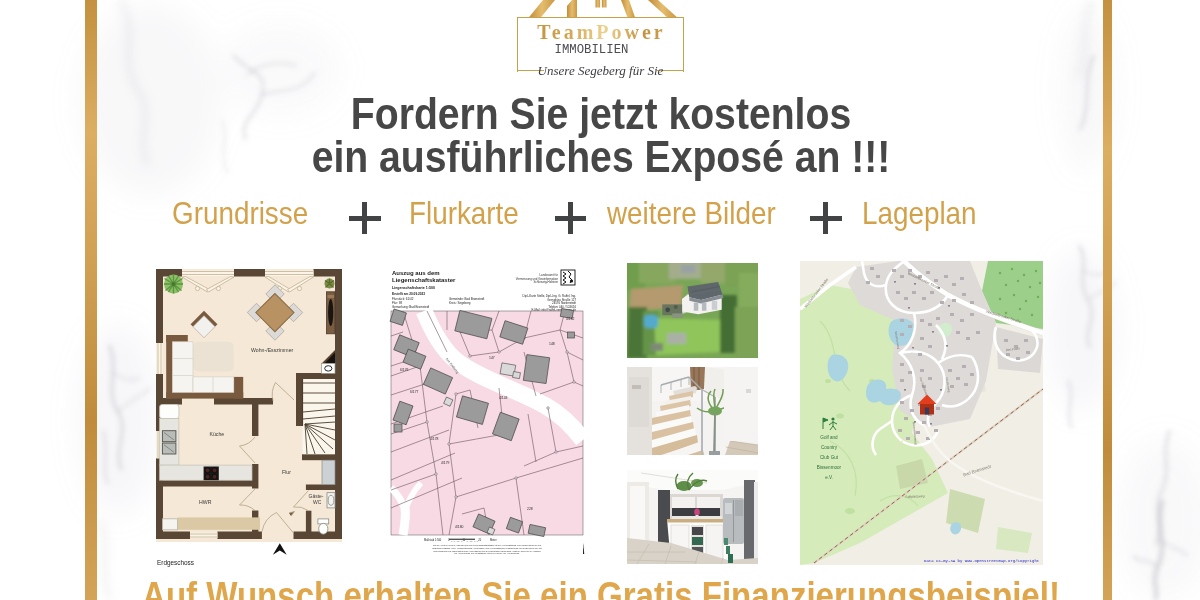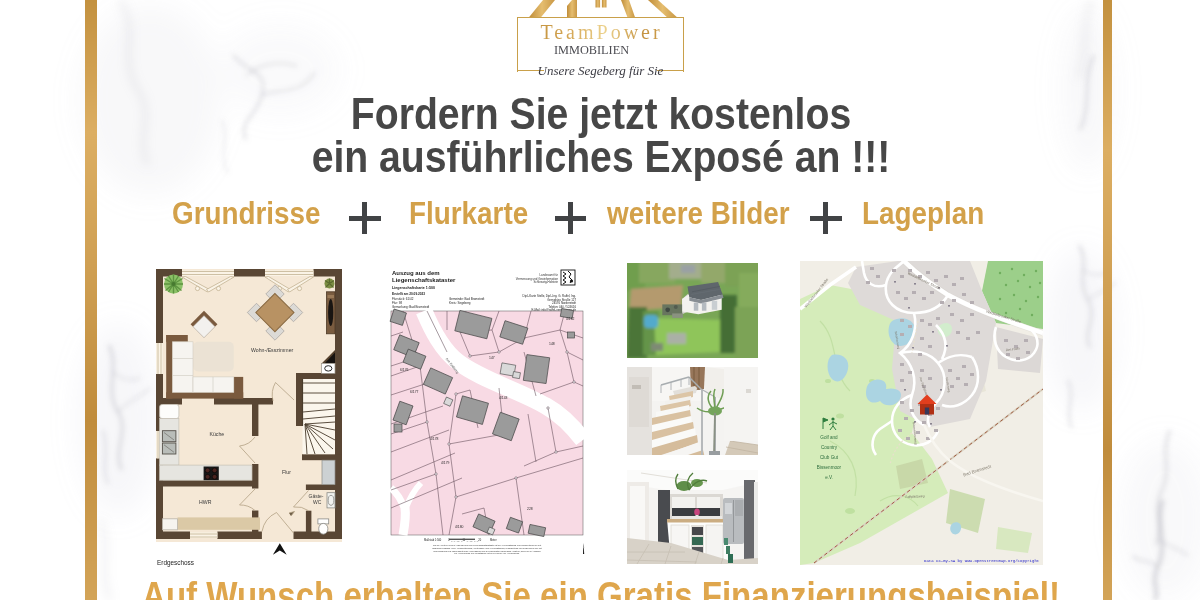--- a/index.html
+++ b/index.html
@@ -78,36 +78,36 @@
 
   <polygon points="143,0 153,0 172,17.2 162,17.2" fill="url(#lg1)"></polygon>
 </svg>
 
 <div class="abs" style="left:517px;top:17px;width:165px;height:54px;border:1.4px solid #c9a04a;border-bottom:none;"></div>
 
 <div class="abs" style="left:517px;top:70px;width:27px;height:1.4px;background:#c9a04a;"></div>
 <div class="abs" style="left:657px;top:70px;width:26px;height:1.4px;background:#c9a04a;"></div>
 
 <div class="abs" style="left:517px;top:22px;width:169px;text-align:center;
-  font-family:'Liberation Serif',serif;font-weight:normal;font-size:20px;line-height:20px;letter-spacing:3px;
+  font-family:'Liberation Serif',serif;font-weight:bold;font-size:20px;line-height:20px;letter-spacing:3px;
   background:linear-gradient(90deg,#bb8b35 0%,#d3a452 30%,#ecd28d 52%,#c49240 75%,#d8ab58 100%);
   -webkit-background-clip:text;background-clip:text;color:transparent;">TeamPower</div>
 
 <div class="abs" style="left:517px;top:43.5px;width:149px;text-align:center;
-  font-family:Liberation Serif, serif;font-size:12.3px;line-height:12px;color:#4c4c52;">IMMOBILIEN</div>
+  font-family:Liberation Mono, monospace;font-size:12.3px;line-height:12px;color:#4c4c52;">IMMOBILIEN</div>
 
 <div class="abs" style="left:517px;top:64.4px;width:167px;text-align:center;
   font-family:'Liberation Serif',serif;font-style:italic;font-size:13px;line-height:13px;color:#3c3c44;">Unsere Segeberg für Sie</div>
 
 <div class="abs" style="left:0;top:92px;width:1202px;text-align:center;color:#474747;
   font-weight:bold;font-size:45px;line-height:43px;transform:scaleX(0.87);transform-origin:601px 0;">
   Fordern Sie jetzt kostenlos<br>ein ausführliches Exposé an !!!
 </div>
 
-<div class="abs" style="left:0;top:197px;width:1200px;height:36px;color:#d3a14a;font-weight:bold;font-size:32px;line-height:32px;">
+<div class="abs" style="left:0;top:197px;width:1200px;height:36px;color:#d3a14a;font-weight:normal;font-size:32px;line-height:32px;">
   <span class="abs" style="left:172px;top:0;transform:scaleX(0.87);transform-origin:0 0;">Grundrisse</span>
   <span class="abs" style="left:349px;top:18.5px;width:31.5px;height:5px;background:#414345;"></span>
   <span class="abs" style="left:362.1px;top:5.4px;width:5.4px;height:31.2px;background:#414345;"></span>
   <span class="abs" style="left:409px;top:0;transform:scaleX(0.87);transform-origin:0 0;">Flurkarte</span>
   <span class="abs" style="left:554.5px;top:18.5px;width:31.5px;height:5px;background:#414345;"></span>
   <span class="abs" style="left:567.6px;top:5.4px;width:5.4px;height:31.2px;background:#414345;"></span>
   <span class="abs" style="left:607px;top:0;transform:scaleX(0.87);transform-origin:0 0;">weitere Bilder</span>
   <span class="abs" style="left:810px;top:18.5px;width:31.5px;height:5px;background:#414345;"></span>
   <span class="abs" style="left:823.1px;top:5.4px;width:5.4px;height:31.2px;background:#414345;"></span>
   <span class="abs" style="left:862px;top:0;transform:scaleX(0.87);transform-origin:0 0;">Lageplan</span>

